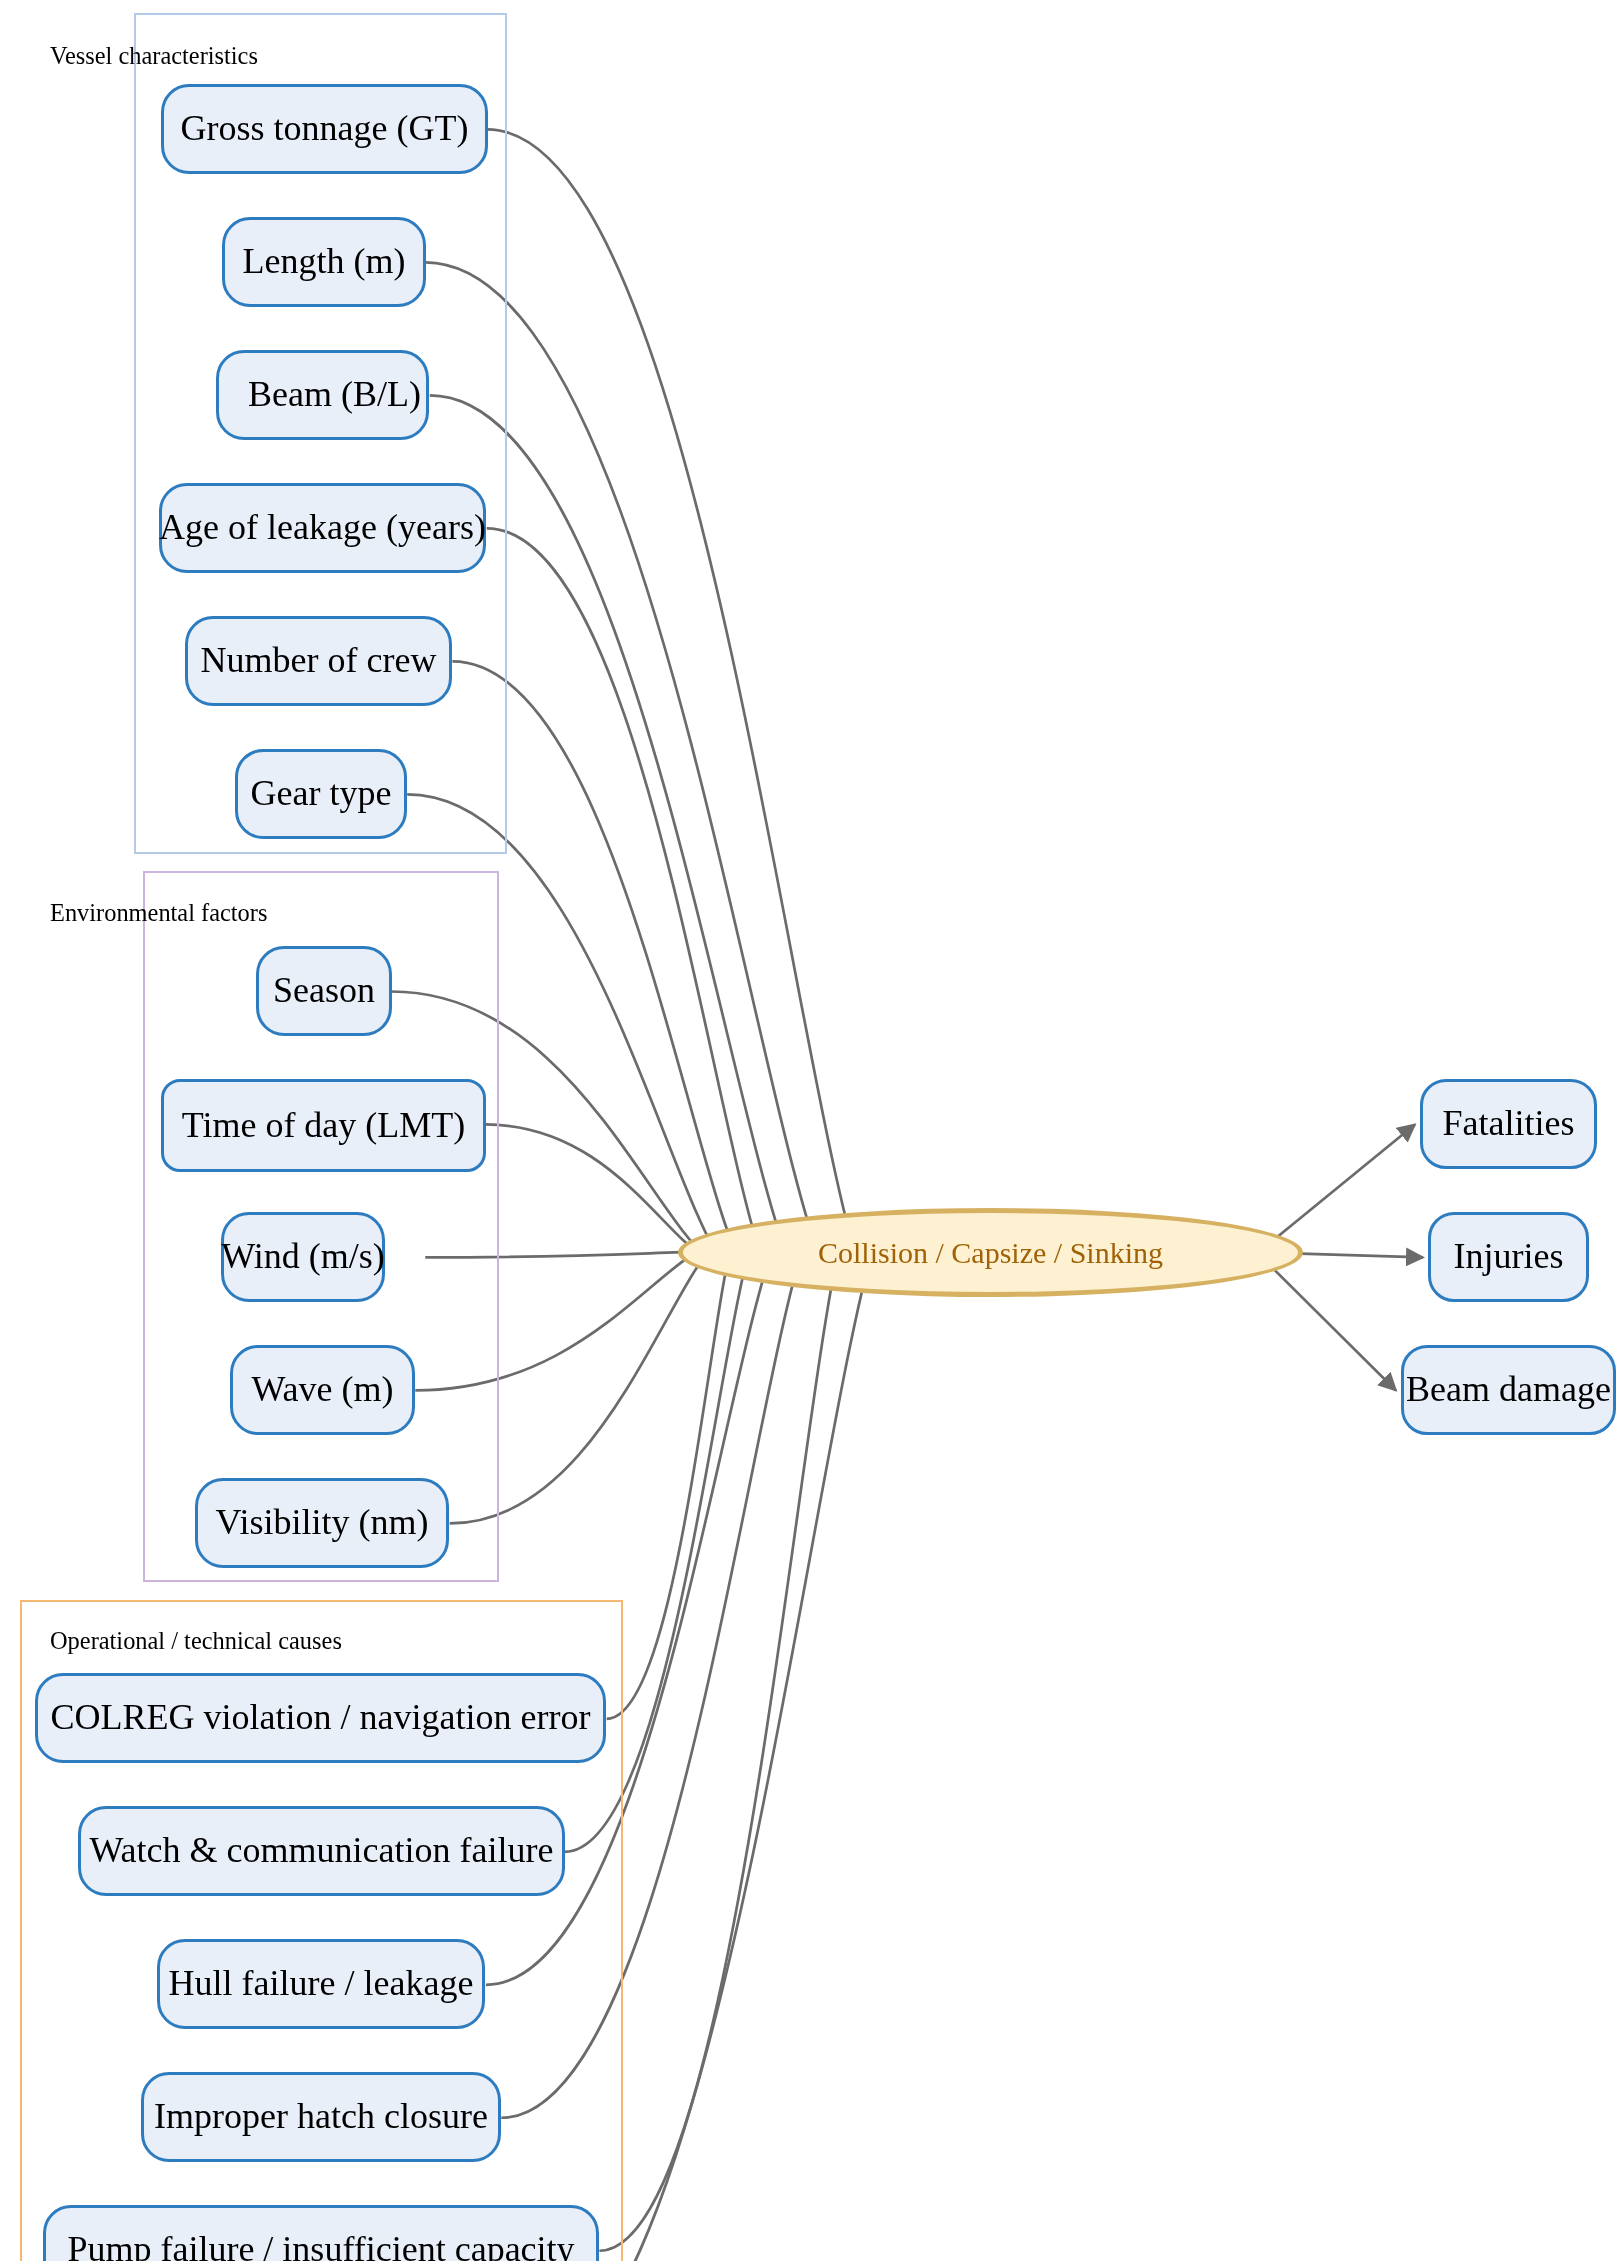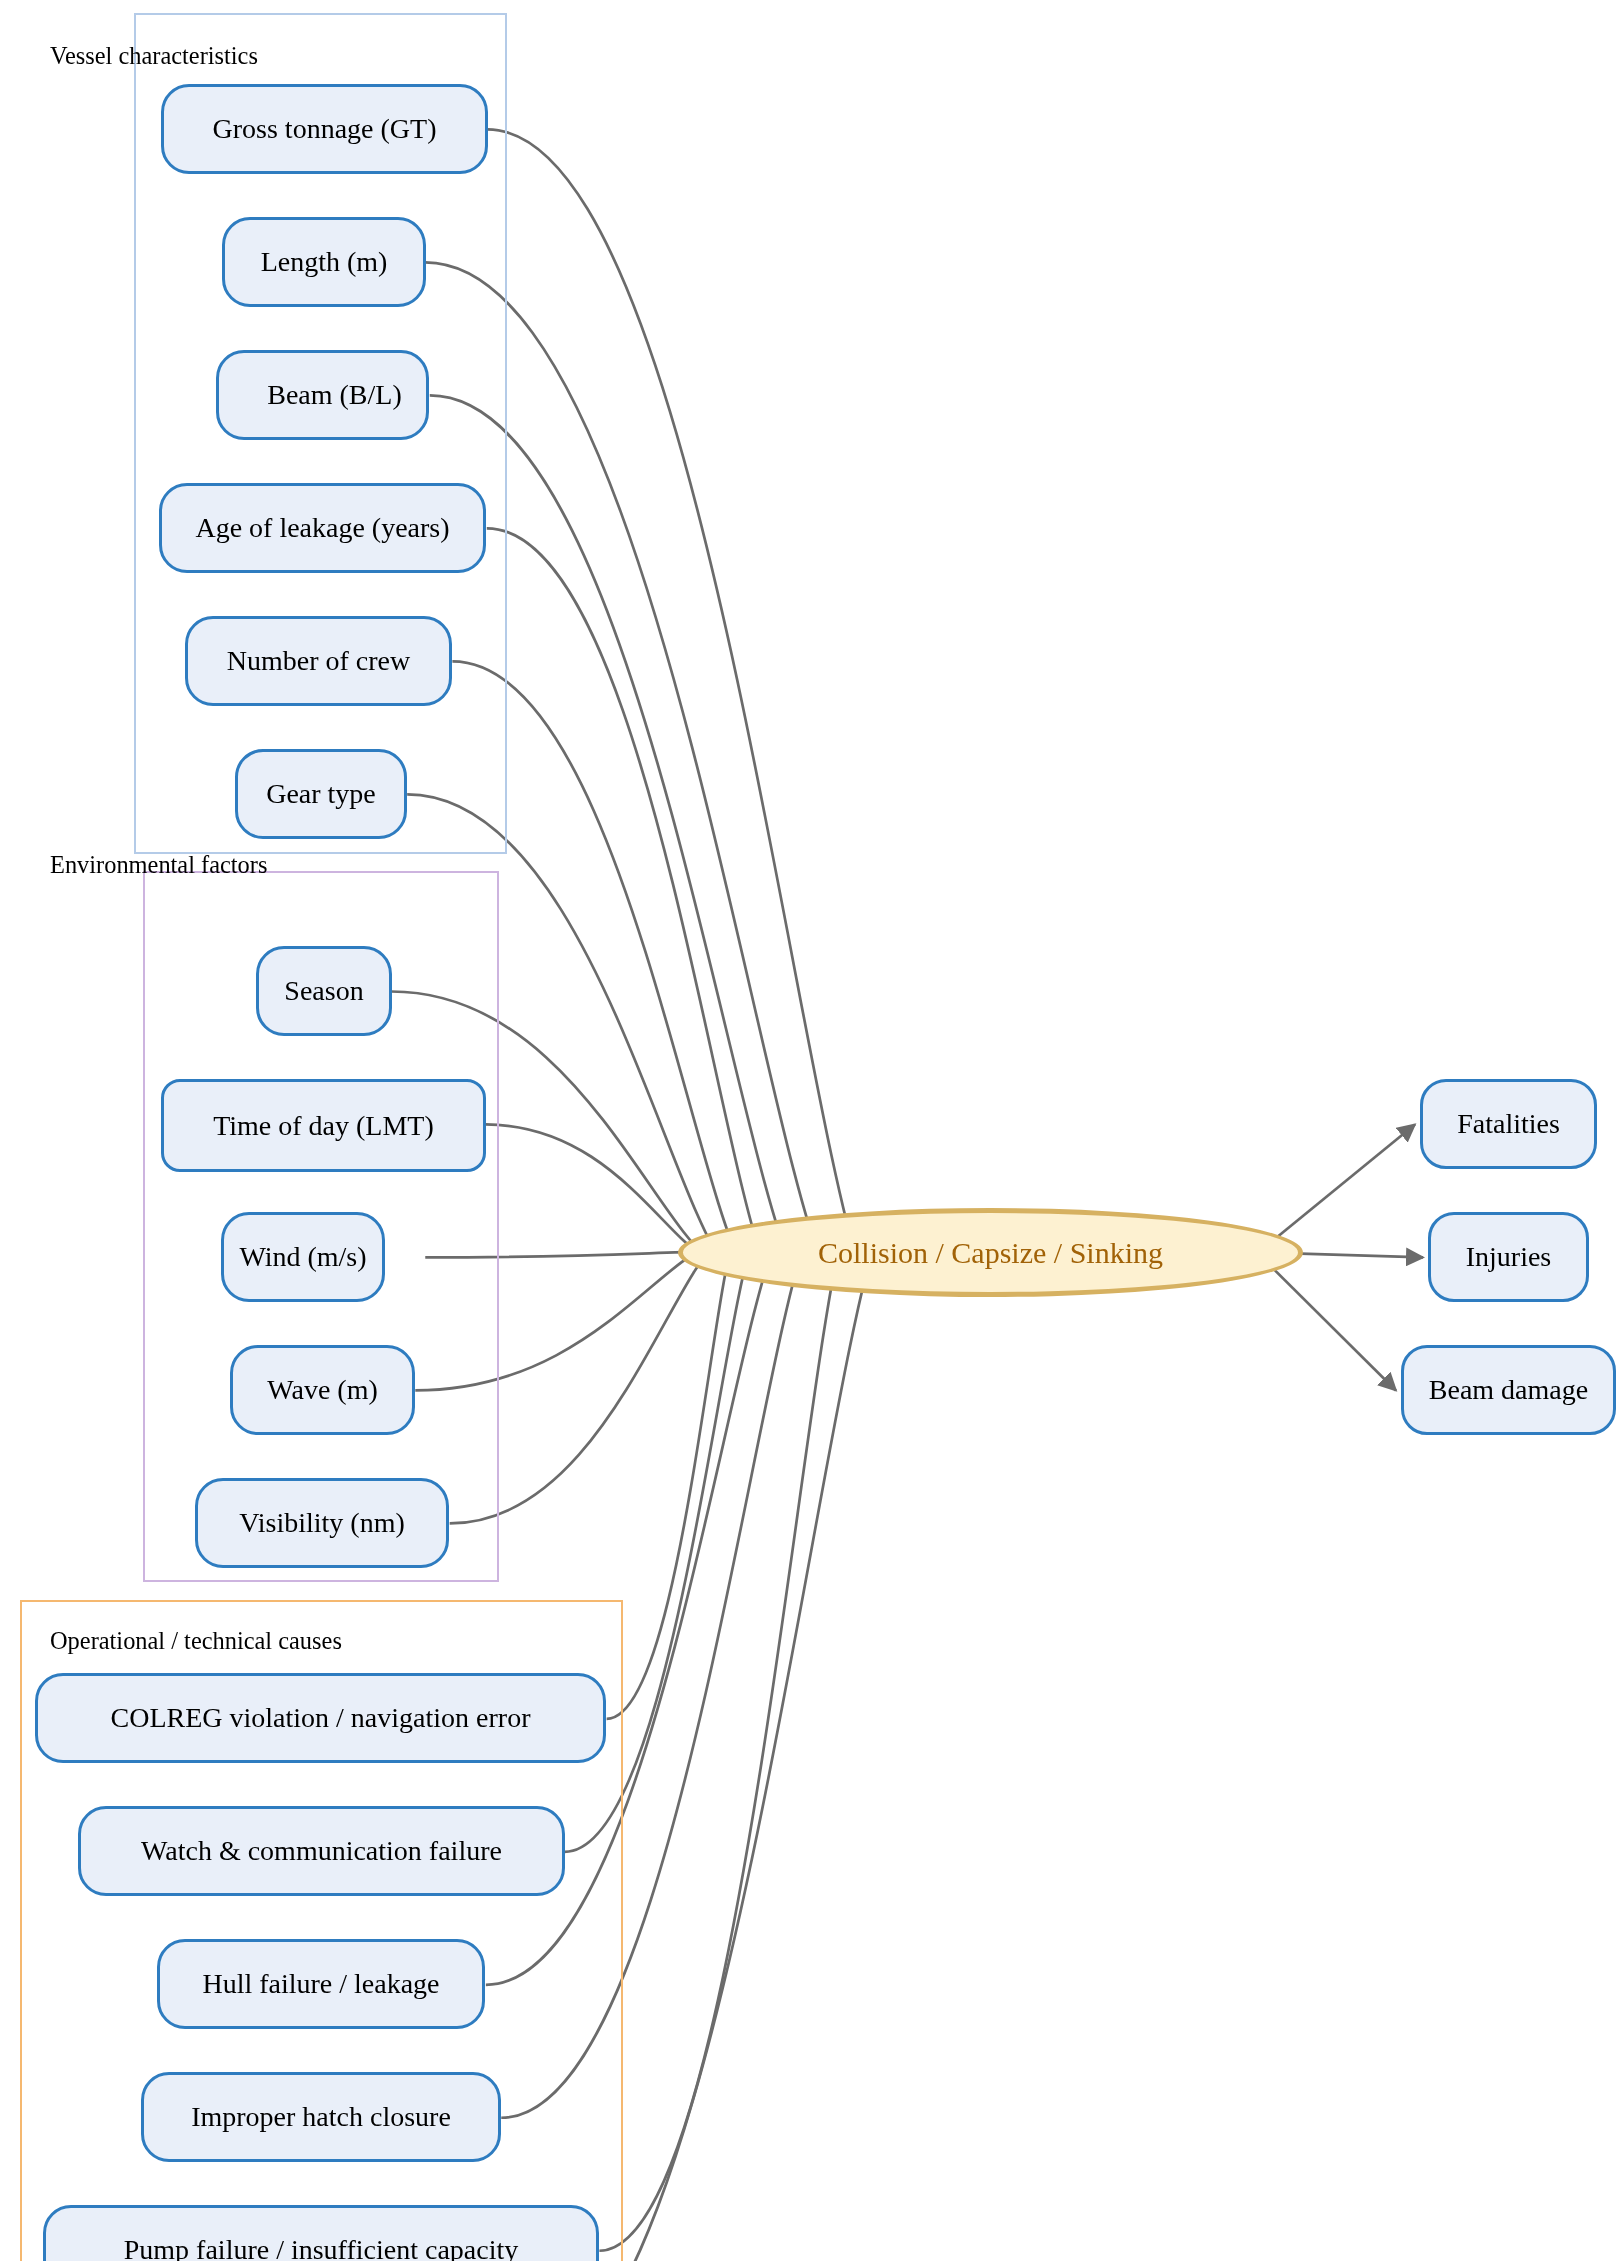--- a/index.html
+++ b/index.html
@@ -44,21 +44,21 @@
   .node {
     position: absolute;
     box-sizing: border-box;
     display: flex;
     align-items: center;
     justify-content: center;
     background: #e9eff9;
     border: 3.2px solid #2e7cc0;
     border-radius: 28px;
     color: #000000;
-    font-size: 28px;
+    font-size: 36px;
     line-height: 1.05;
     white-space: nowrap;
     font-family: "Liberation Serif", "DejaVu Serif", serif;
   }
   .node.outcome {
     border-radius: 26px;
   }
   .center-node {
     position: absolute;
     box-sizing: border-box;
@@ -104,21 +104,21 @@
         <path d="M 1142 5270 C 1587.2384110763994 5270, 1789.6195070202175 3151.514913694841, 1951.5243837752716 2686.4816020668795" fill="none" stroke="#6b6b6b" stroke-width="6" marker-end="url(#arrow)"></path>
         <path d="M 2824.904869664705 2733.5252422317385 L 3128 2486" fill="none" stroke="#6b6b6b" stroke-width="6" marker-end="url(#arrow)"></path>
         <path d="M 2875.0202055805967 2771.385858593072 L 3146 2780" fill="none" stroke="#6b6b6b" stroke-width="6" marker-end="url(#arrow)"></path>
         <path d="M 2818.4724081416707 2808.6472151816347 L 3086 3074" fill="none" stroke="#6b6b6b" stroke-width="6" marker-end="url(#arrow)"></path>
       </g>
   </svg>
   <div id="cluster-layer">
       <div class="cluster-box" style="left: 134px; top: 12.7px; width: 373px; height: 841px; border-color: rgb(180, 203, 232);"></div>
       <div class="cluster-title" style="left: 50px; top: 43px; width: 543px;">Vessel characteristics</div>
       <div class="cluster-box" style="left: 143px; top: 871px; width: 356px; height: 711px; border-color: rgb(205, 180, 223);"></div>
-      <div class="cluster-title" style="left: 50px; top: 852px; width: 543px;">Environmental factors</div>
+      <div class="cluster-title" style="left: 50px; top: 900px; width: 543px;">Environmental factors</div>
       <div class="cluster-box" style="left: 20.4px; top: 1600px; width: 603px; height: 843px; border-color: rgb(245, 184, 112);"></div>
       <div class="cluster-title" style="left: 50px; top: 1628px; width: 543px;">Operational / technical causes</div>
     </div>
   <div id="node-layer">
       <div class="node" style="left: 161px; top: 84px; width: 327px; height: 90px;">
         <span>Gross tonnage (GT)</span>
       </div>
       <div class="node" style="left: 222px; top: 217px; width: 204px; height: 90px;">
         <span>Length (m)</span>
       </div>

